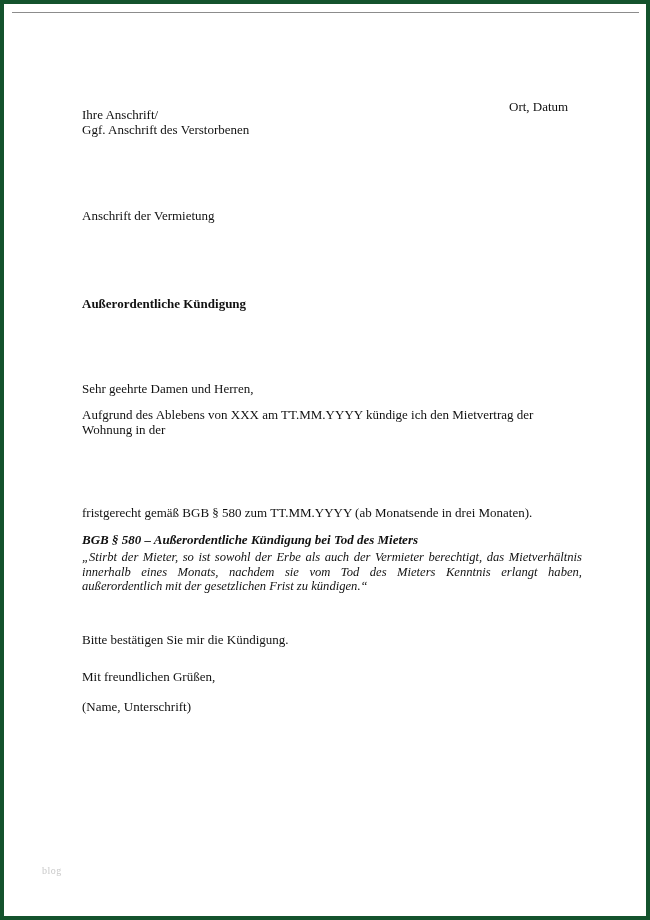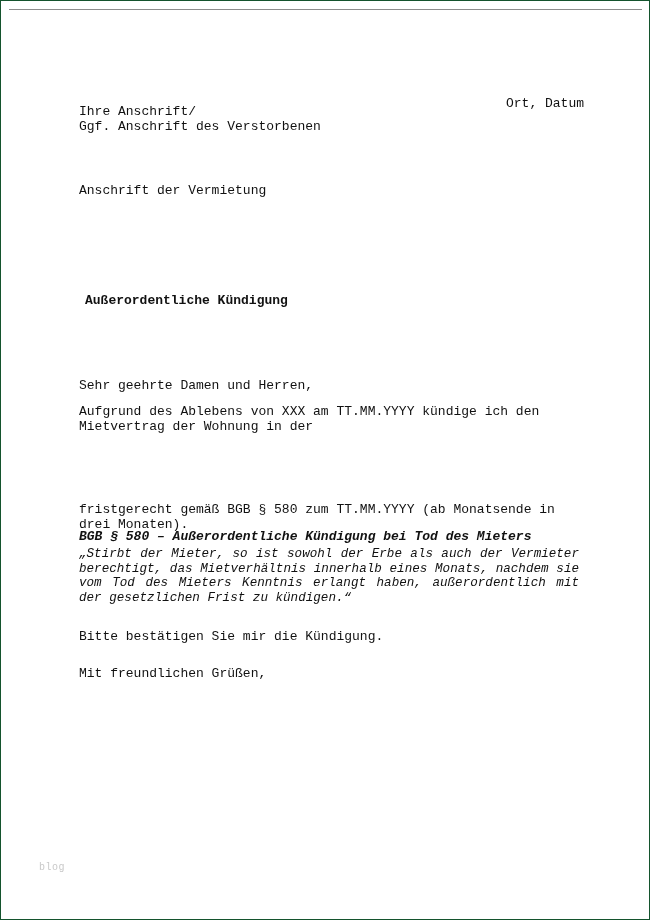--- a/index.html
+++ b/index.html
@@ -5,44 +5,44 @@
   html, body {
     margin: 0;
     padding: 0;
     background: #ffffff;
   }
   .page {
     position: relative;
     width: 650px;
     height: 920px;
     background: #ffffff;
-    border: 1px solid #14532d;
+    border: 4px solid #14532d;
     box-sizing: border-box;
-    font-family: Liberation Mono, monospace;
+    font-family: Liberation Serif, serif;
     font-size: 13px;
     color: #111111;
     overflow: hidden;
   }
   .top-rule {
     position: absolute;
     top: 8px;
     left: 8px;
     right: 7px;
     height: 1px;
     background: #8c8c8c;
   }
   .abs { position: absolute; }
   .block {
     line-height: 14.5px;
     white-space: pre-line;
   }
   .sender      { top: 104px; left: 78px; width: 320px; }
   .dateline    { top: 96px; left: 505px; width: 120px; }
-  .recipient   { top: 183px; left: 78px; width: 400px; }
-  .subject     { top: 293px; left: 84px; width: 450px; font-weight: bold; }
+  .recipient   { top: 205px; left: 78px; width: 400px; }
+  .subject     { top: 293px; left: 78px; width: 450px; font-weight: bold; }
   .salutation  { top: 378px; left: 78px; width: 450px; }
   .para1       { top: 404px; left: 78px; width: 500px; }
   .address     { top: 446px; left: 78px; width: 400px; }
   .para2       { top: 502px; left: 78px; width: 500px; }
   .lawblock    { top: 529px; left: 78px; width: 500px; }
   .law-heading { font-weight: bold; font-style: italic; margin: 0 0 3px 0; line-height: 14px; }
   .law-quote   { font-style: italic; text-align: justify; margin: 0; font-size: 12.6px; line-height: 14.5px; }
   .para3       { top: 601px; left: 78px; width: 500px; }
   .para4       { top: 629px; left: 78px; width: 500px; }
   .closing     { top: 666px; left: 78px; width: 400px; }
@@ -75,16 +75,17 @@
   <div class="abs lawblock">
     <p class="law-heading">BGB § 580 – Außerordentliche Kündigung bei Tod des Mieters</p>
     <p class="law-quote">„Stirbt der Mieter, so ist sowohl der Erbe als auch der Vermieter berechtigt, das Mietverhältnis innerhalb eines Monats, nachdem sie vom Tod des Mieters Kenntnis erlangt haben, außerordentlich mit der gesetzlichen Frist zu kündigen.“</p>
   </div>
 
 
   <div class="abs block para4">Bitte bestätigen Sie mir die Kündigung.</div>
 
   <div class="abs block closing">Mit freundlichen Grüßen,</div>
 
+  <div class="abs block signature">(Name, Unterschrift)</div>
 
   <div class="abs watermark">blog</div>
 
 </div>
 
 </body></html>

